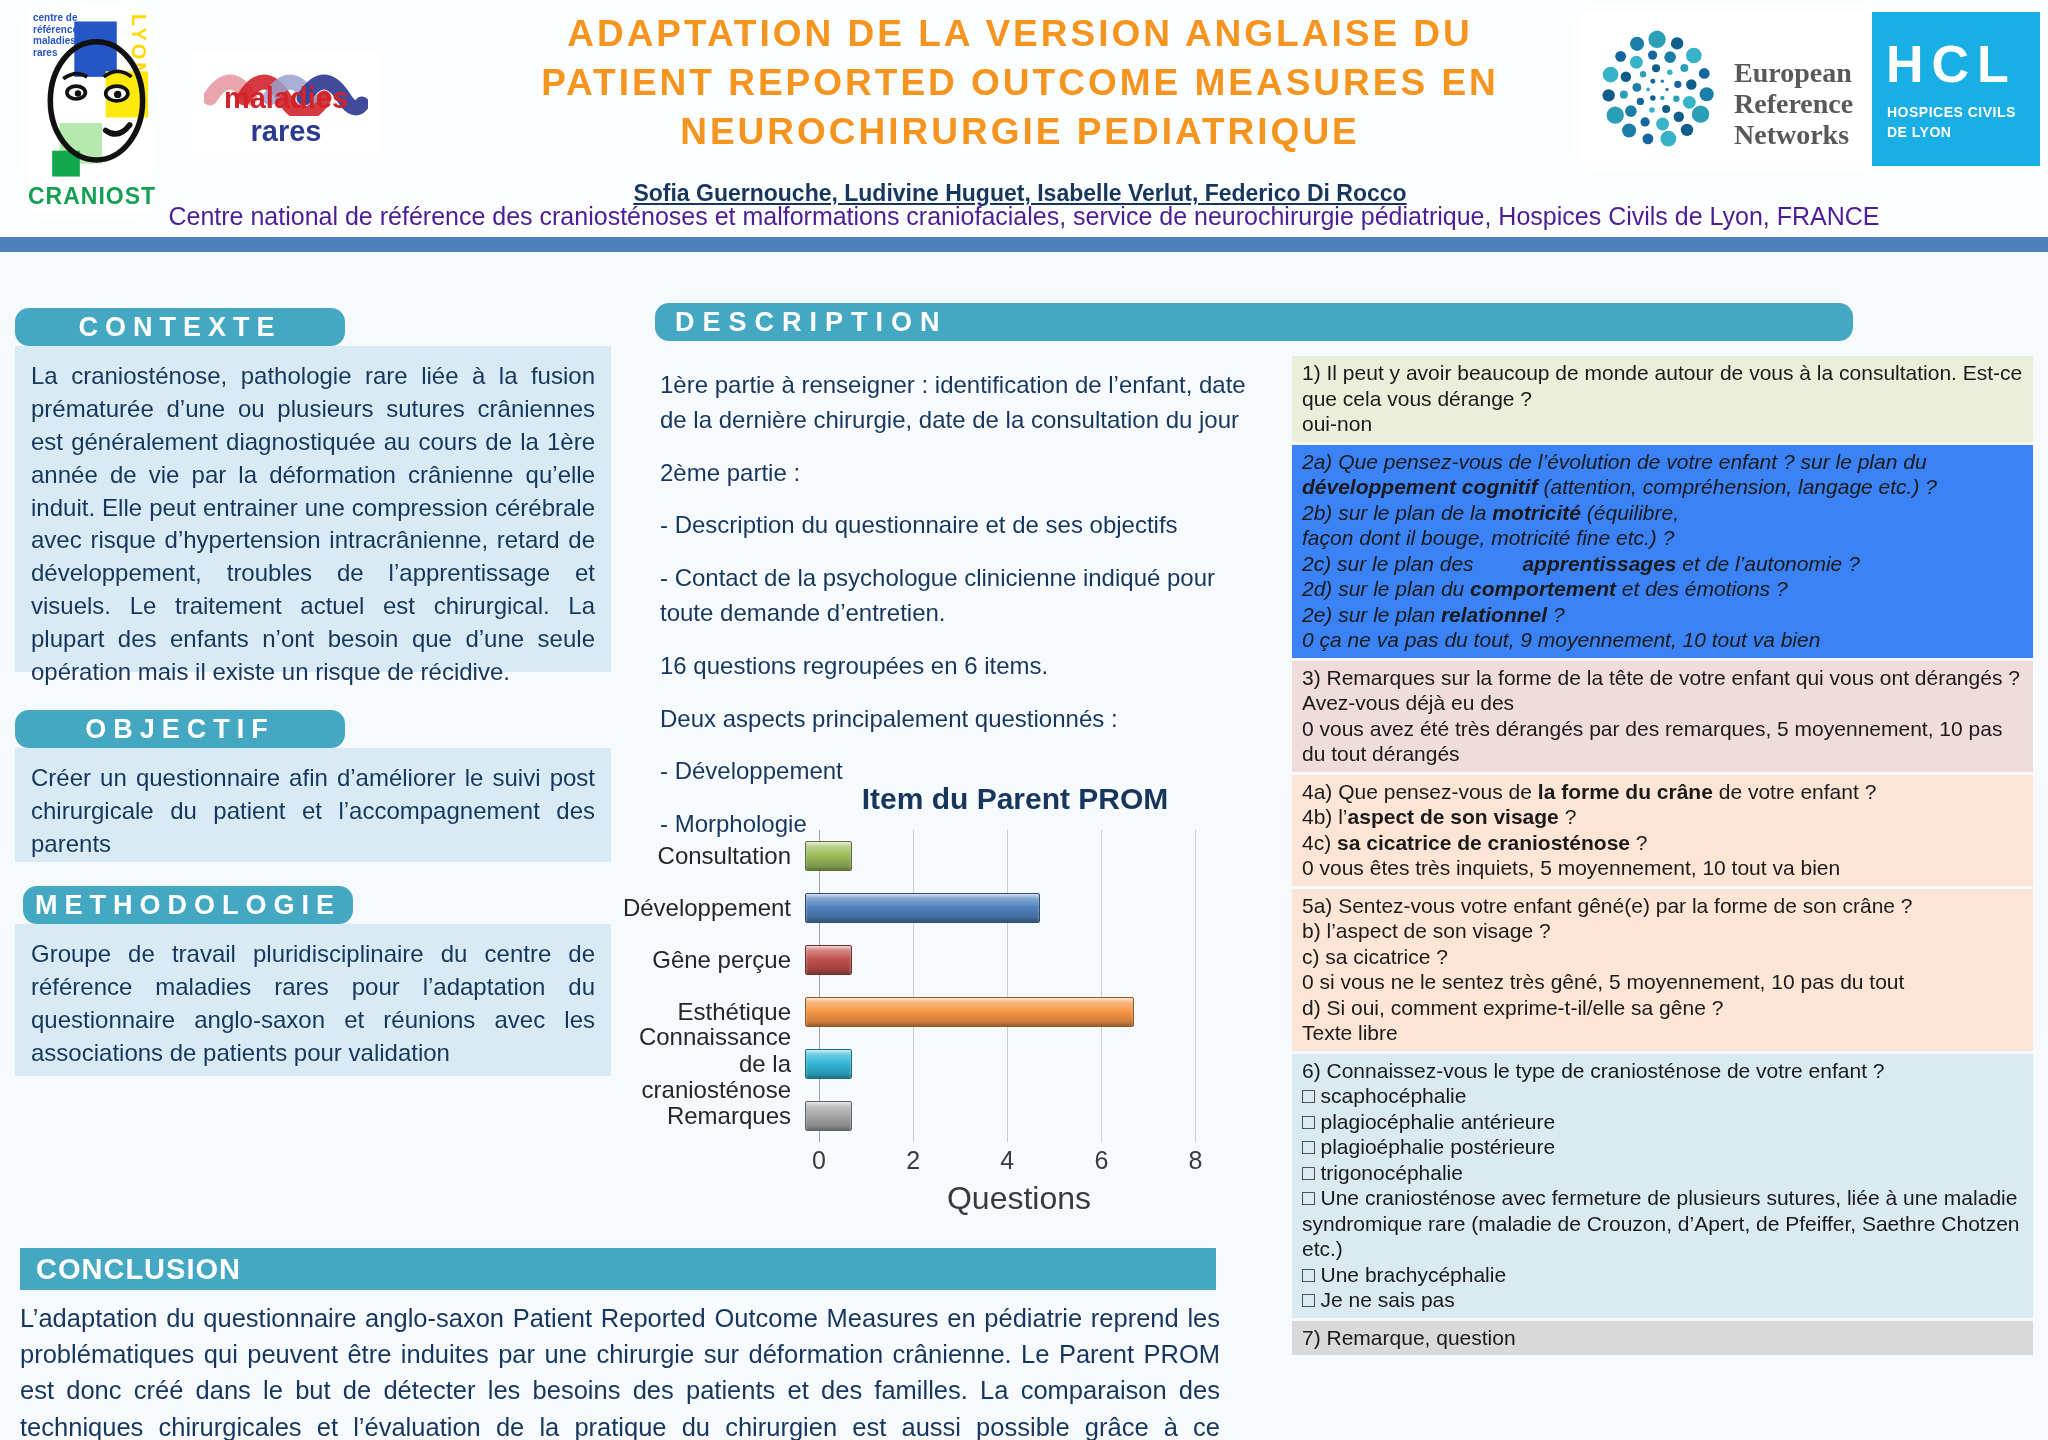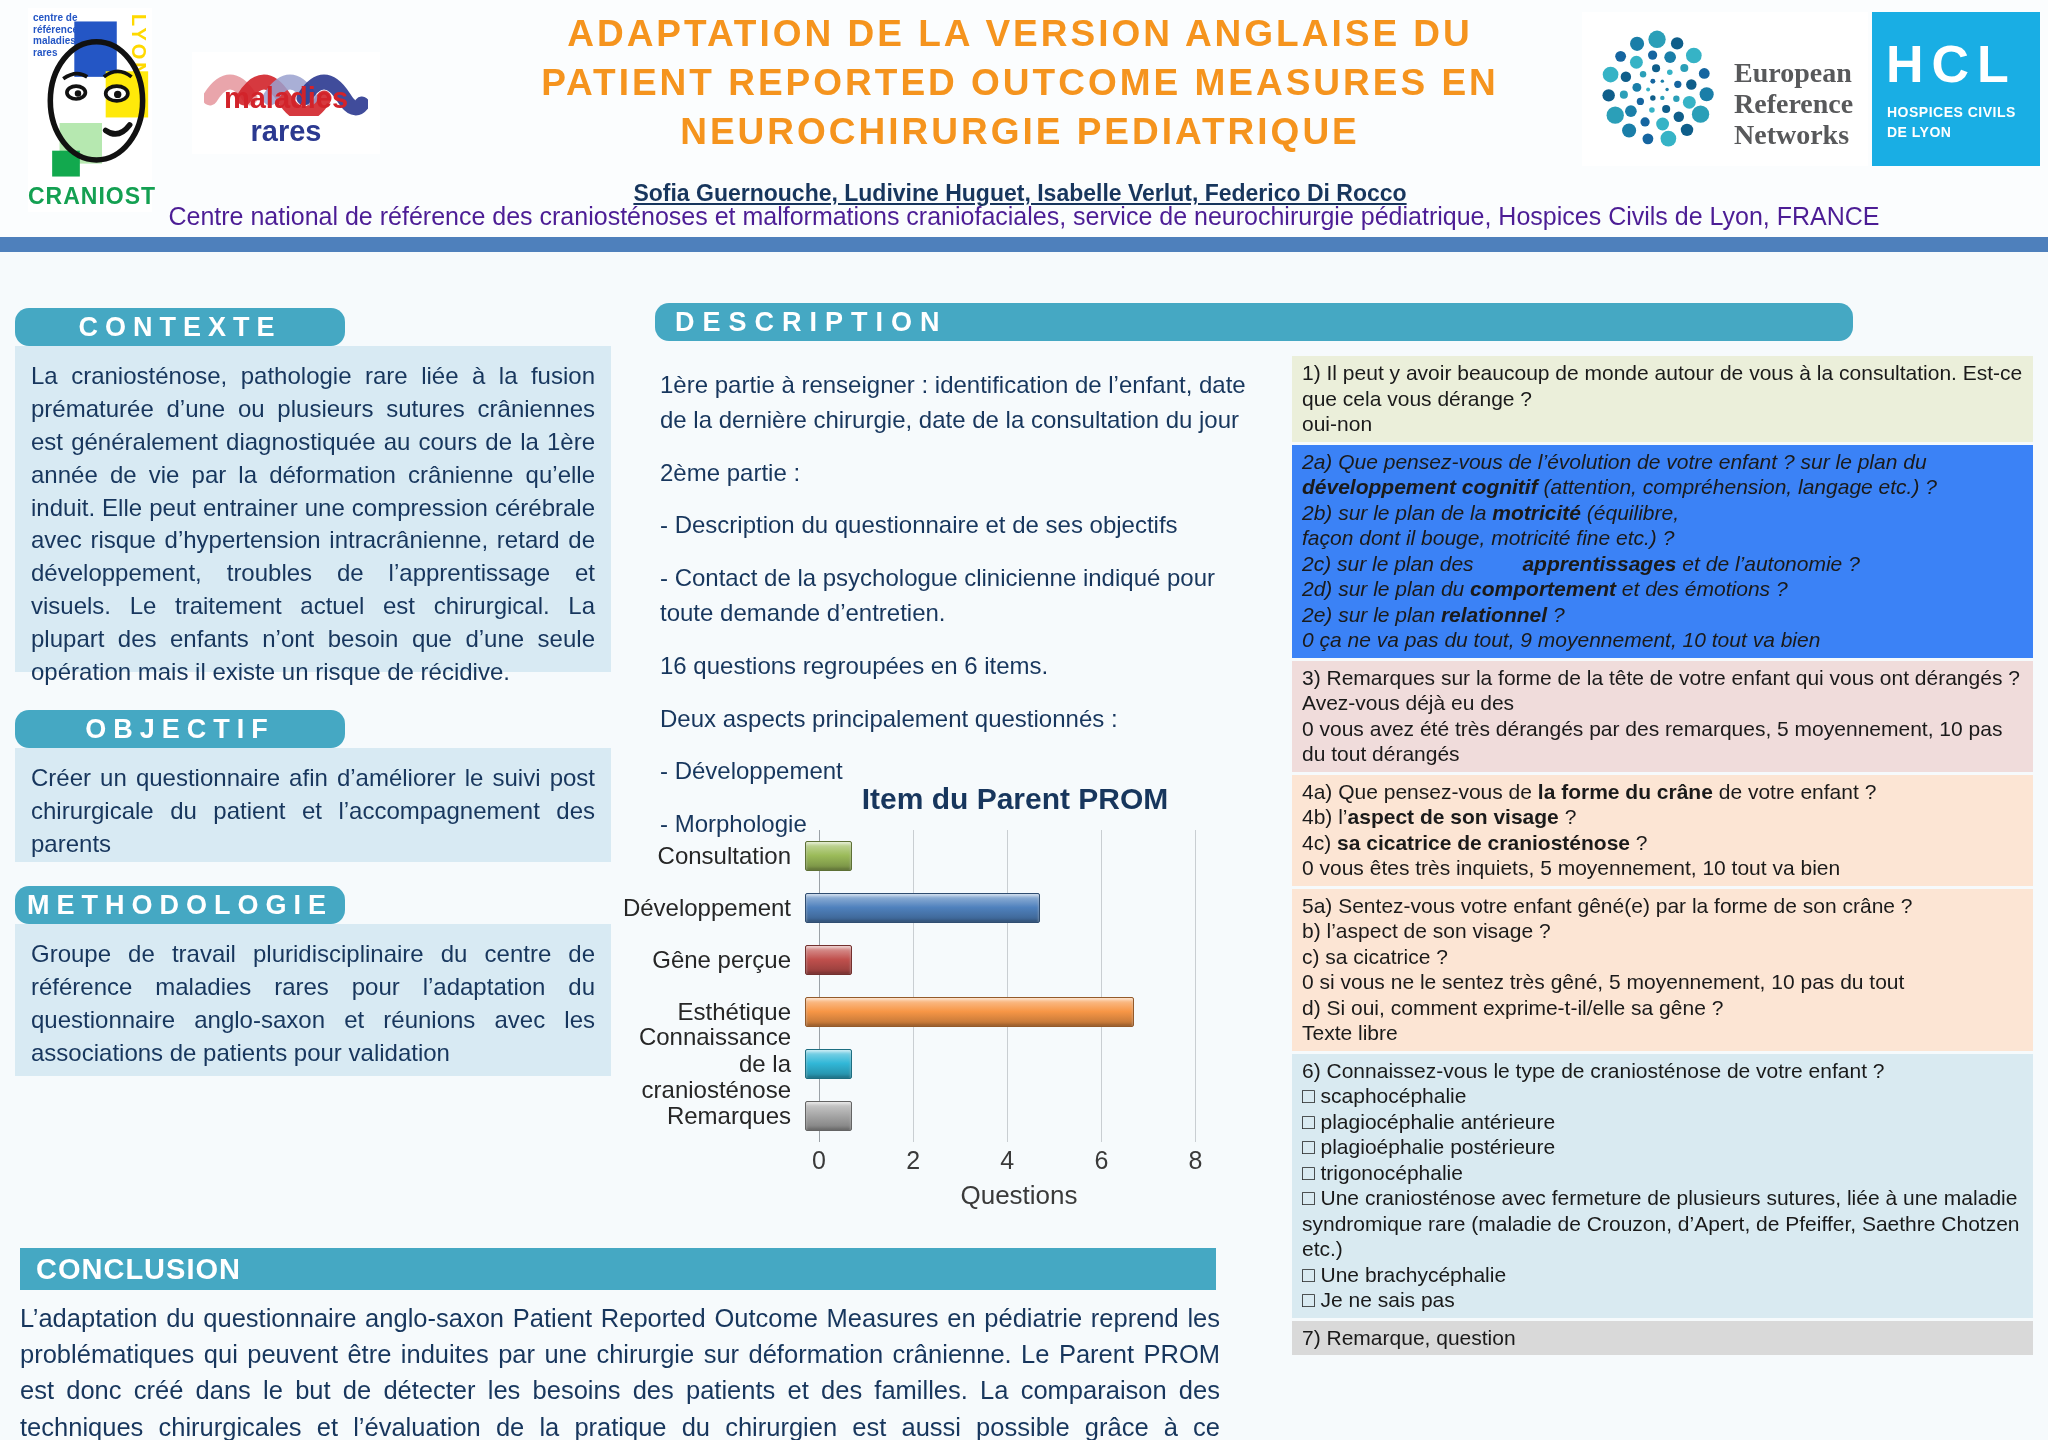--- a/index.html
+++ b/index.html
@@ -44,40 +44,40 @@
     letter-spacing:7px; text-align:center; padding-top:4px; height:38px;border-radius:14px;
   }
   .sec-body {
     position:absolute; background:#d8eaf3; color:#17365d; font-size:24px;
     text-align:justify; padding:14px 16px; line-height:1.37;
   }
   #contexte-head { left:15px; top:308px; width:330px; }
   #contexte-body { left:15px; top:346px; width:596px; height:326px; }
   #objectif-head { left:15px; top:710px; width:330px; }
   #objectif-body { left:15px; top:748px; width:596px; height:114px; }
-  #methodologie-head { left:15px; top:886px; width:330px; }
+  #methodologie-head { left:23px; top:886px; width:330px; }
   #methodologie-body { left:15px; top:924px; width:596px; height:152px; }
   #description-head { left:655px; top:303px; width:1198px; text-align:left; padding-left:20px; letter-spacing:8px; }
   #description-body { position:absolute; left:660px; top:368px; width:600px; font-size:24px; color:#17365d; }
   #description-body .desc-line { line-height:1.45; margin-bottom:18px; }
 
   
   #chart { position:absolute; left:620px; top:782px; width:660px; height:450px; }
   #chart-title { text-align:center; margin-left:185px; width:420px; font-size:30px; font-weight:bold; color:#17365d; margin-bottom:14px; }
   #plot-zone { position:relative; margin-left:0; }
   .chart-row { display:flex; align-items:center; height:52px; }
   .chart-cat { width:185px; text-align:right; padding-right:14px; font-size:24px; color:#262626; line-height:1.1; }
   .chart-track { position:relative; width:400px; height:52px; }
   .chart-bar { position:absolute; left:0; top:11px; height:30px; border-radius:2px; box-shadow:inset 0 2px 3px rgba(255,255,255,.55), inset 0 -2px 3px rgba(0,0,0,.18); }
   #grid-layer { position:absolute; left:199px; top:0; width:400px; height:312px; pointer-events:none; }
   .gridline { position:absolute; top:0; bottom:0; width:1px; background:#c9ced2; }
   .gridline.axis { background:#9aa0a6; }
   #tick-row { position:relative; margin-left:199px; width:400px; height:34px; }
   #tick-row span { position:absolute; transform:translateX(-50%); font-size:25px; color:#3a3a3a; top:4px; }
-  #chart-xlabel { margin-left:199px; width:400px; text-align:center; font-size:26px; color:#3a3a3a; margin-top:4px; }
+  #chart-xlabel { margin-left:199px; width:400px; text-align:center; font-size:32px; color:#3a3a3a; margin-top:4px; }
 
   
   #conclusion-head { position:absolute; left:20px; top:1248px; width:1196px; height:42px; color:#fff; font-size:29px; font-weight:bold; padding:5px 0 0 16px; letter-spacing:1px; }
   #conclusion-body { position:absolute; left:20px; top:1300px; width:1200px; font-size:25.5px; color:#17365d; text-align:justify; line-height:1.42; }
 
   
   #questions-column { position:absolute; left:1292px; top:356px; width:741px; display:flex; flex-direction:column; gap:3px; }
   .qblock { padding:4px 10px 5px 10px; color:#1a1a1a; }
   .qline { font-size:21px; line-height:25.5px; }
 </style>

